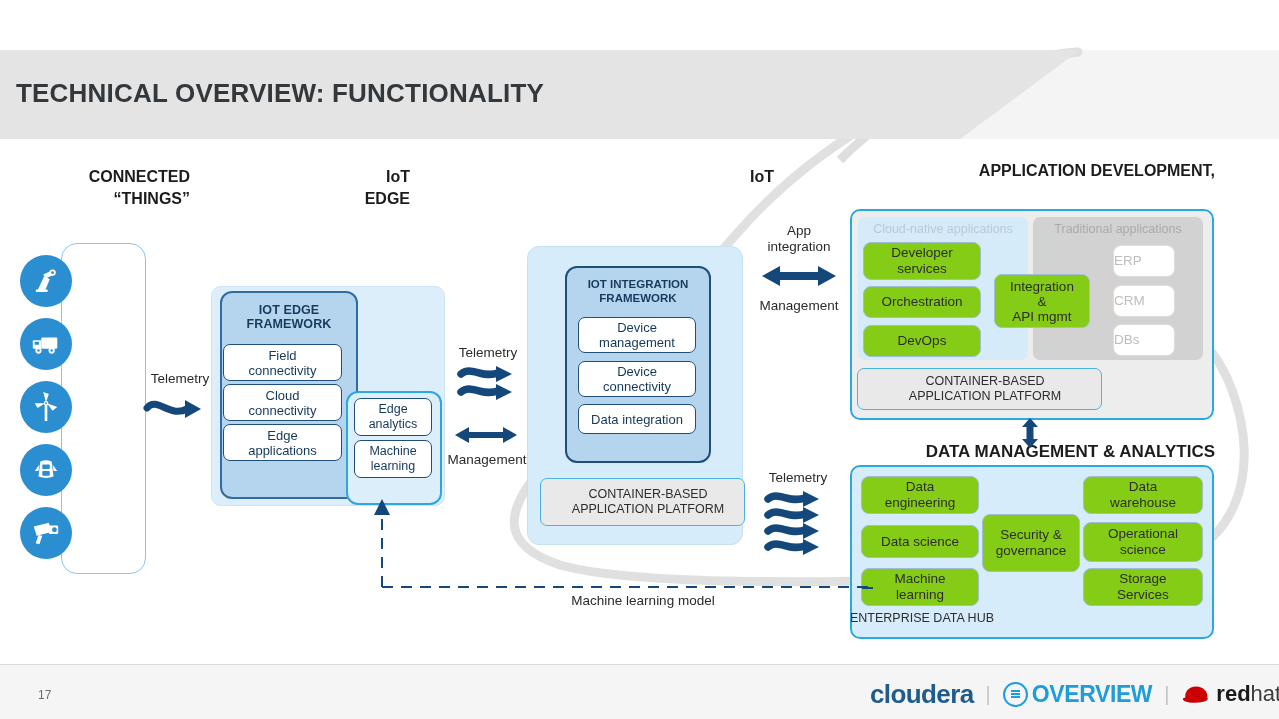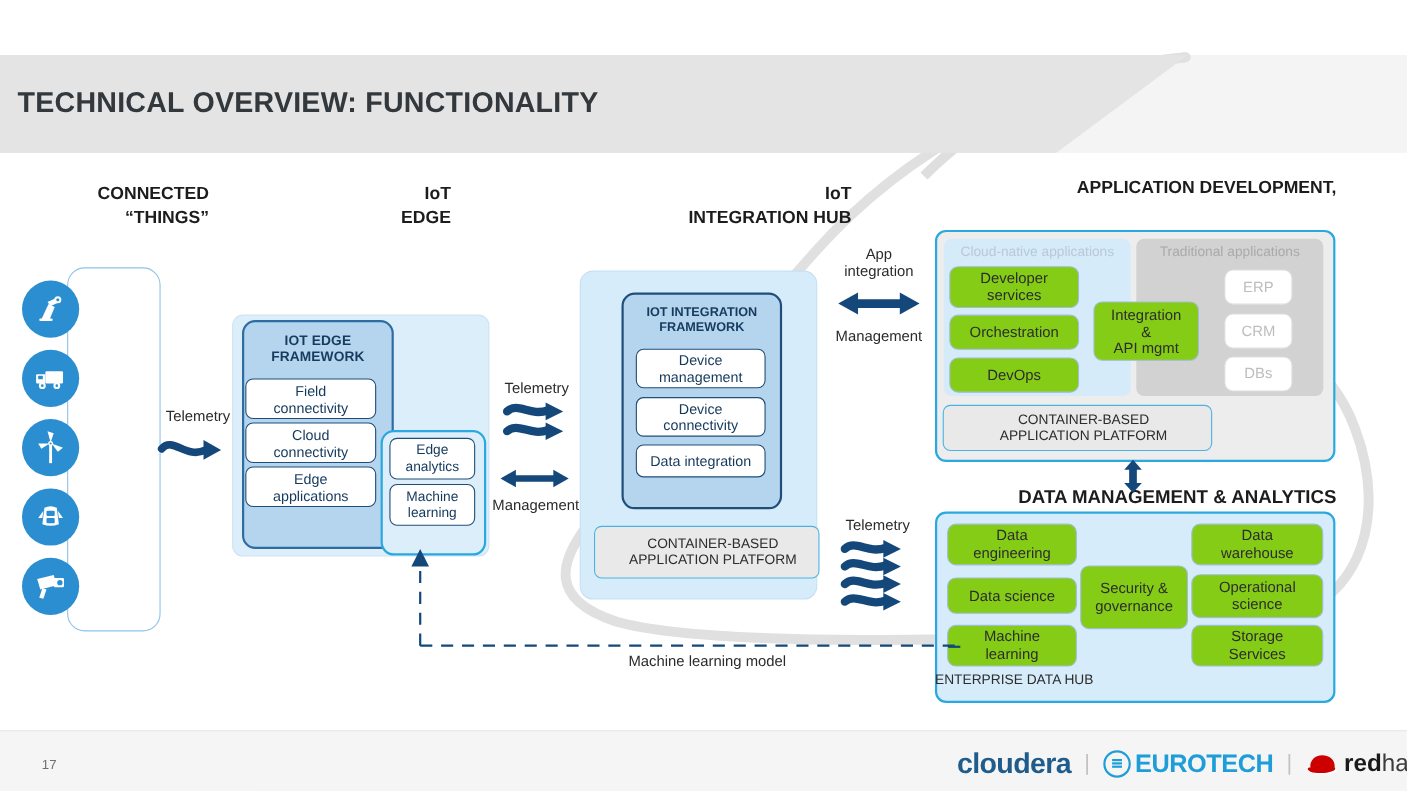--- a/index.html
+++ b/index.html
@@ -60,21 +60,21 @@
     display:flex;align-items:center;justify-content:center;text-align:center;
     font-size:13px;color:#14385c;line-height:15px;position:absolute;
   }
   .pill-soft{
     background:#84cc16;border:1.2px solid #9fbdd4;border-radius:8px;
     display:flex;align-items:center;justify-content:center;text-align:center;
     font-size:13.5px;color:#2d2d2d;line-height:16px;position:absolute;
   }
   .pill-ghost{
     background:#fff;border:1.2px solid #dedede;border-radius:8px;
-    display:flex;align-items:center;justify-content:center;text-align:center;
+    display:flex;align-items:center;justify-content:flex-start;text-align:center;
     font-size:13.5px;color:#bdbdbd;line-height:16px;position:absolute;
   }
   .label{position:absolute;font-size:13.5px;color:#2b2b2b;text-align:center;line-height:16px;}
 
   
   #things-box{
     position:absolute;left:61px;top:243px;width:83px;height:329px;
     border:1.4px solid #8ec4e8;border-radius:16px;background:#fff;
   }
   .thing-icon{
@@ -164,21 +164,20 @@
 <div class="col-caption" style="left:20px;top:166px;width:170px;">
   <div>CONNECTED</div>
   <div>“THINGS”</div>
 </div>
 <div class="col-caption" style="left:240px;top:166px;width:170px;">
   <div>IoT</div>
   <div>EDGE</div>
 </div>
 <div class="col-caption" style="left:524px;top:166px;width:250px;">
   <div>IoT</div>
-  <div>INTEGRATION HUB</div>
 </div>
 <div class="col-caption" style="left:845px;top:160px;width:370px;">
   <div>APPLICATION DEVELOPMENT,</div>
 </div>
 <div class="col-caption" style="left:845px;top:441px;width:370px;font-size:17px;">
   <div>DATA MANAGEMENT &amp; ANALYTICS</div>
 </div>
 
 <div id="things-box"></div>
 
@@ -437,21 +436,21 @@
   <div class="logo-cloudera">cloudera</div>
   <div class="logo-sep">|</div>
   <div class="logo-eurotech">
     <div class="et-mark">
       <div>
           <span></span>
           <span></span>
           <span></span>
         </div>
     </div>
-    <div class="logo-eurotech-text">EUROTECH</div>
+    <div class="logo-eurotech-text">OVERVIEW</div>
   </div>
   <div class="logo-sep">|</div>
   <div class="logo-redhat">
     <svg class="rh-hat" viewBox="0 0 40 28">
       <ellipse cx="20" cy="22" rx="18" ry="5.5" fill="#ffffff"></ellipse>
       <path d="M6 20 C 4 12, 10 4, 20 4 C 30 4, 36 11, 35 19 C 30 23, 10 23, 6 20 Z" fill="#cc0000"></path>
       <path d="M5 19 C 2 19, 1 22, 6 24 C 13 27, 30 26, 35 22 C 37 20, 35 18, 33 19 Z" fill="#cc0000"></path>
     </svg>
     <div class="logo-redhat-text">
       <b>red</b><span>hat</span>

